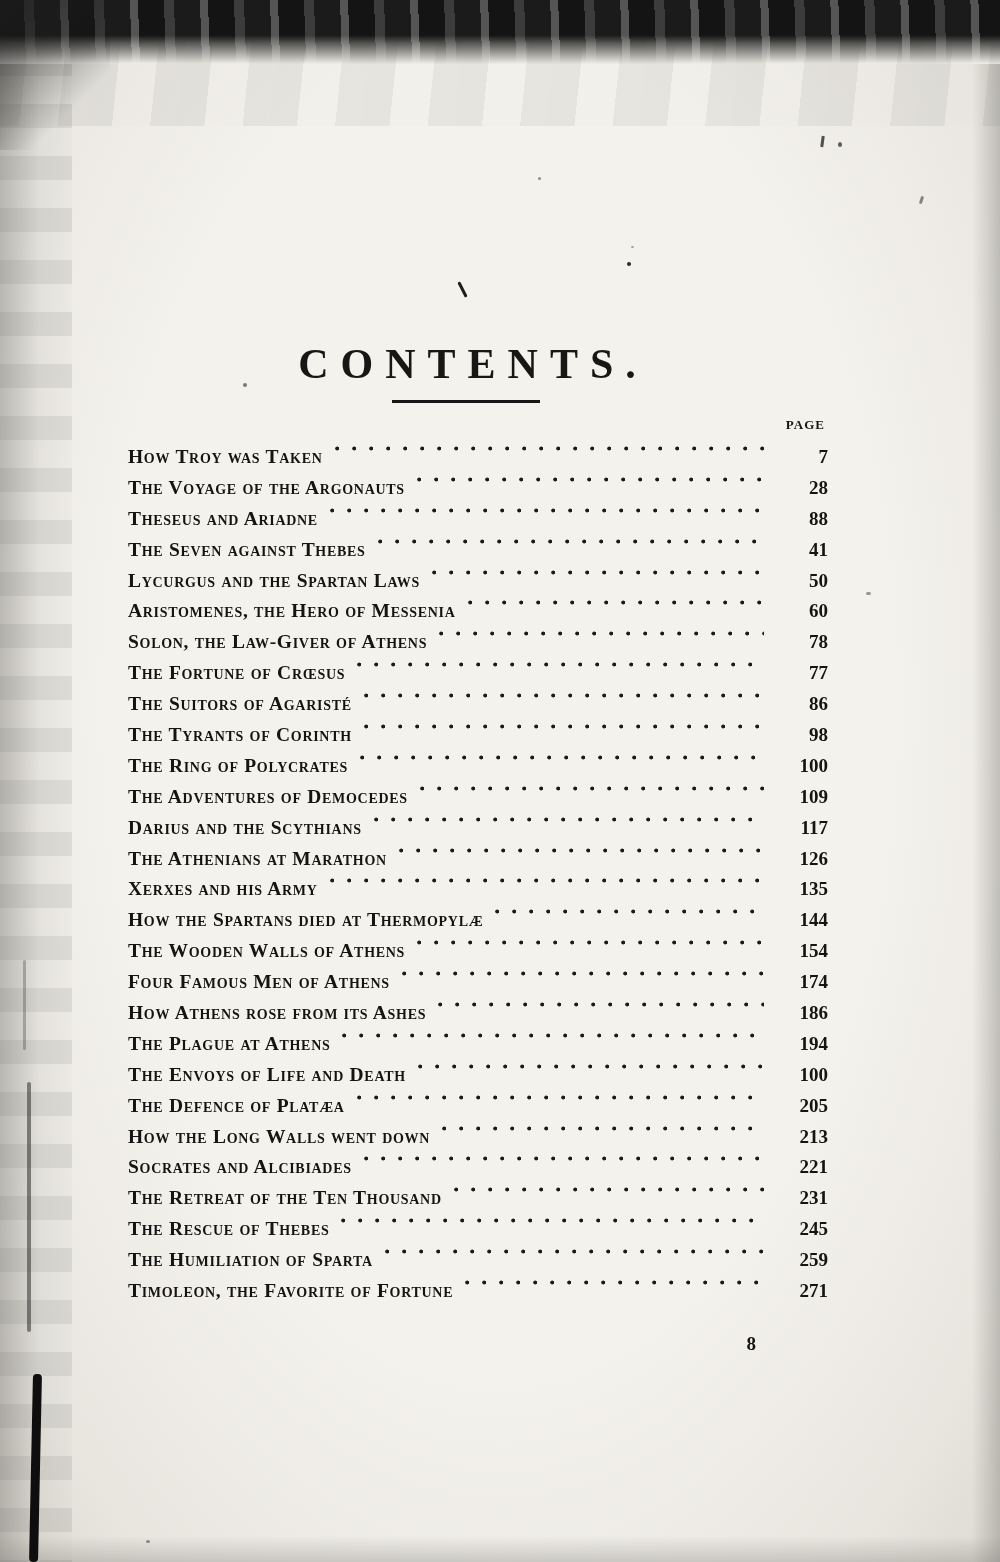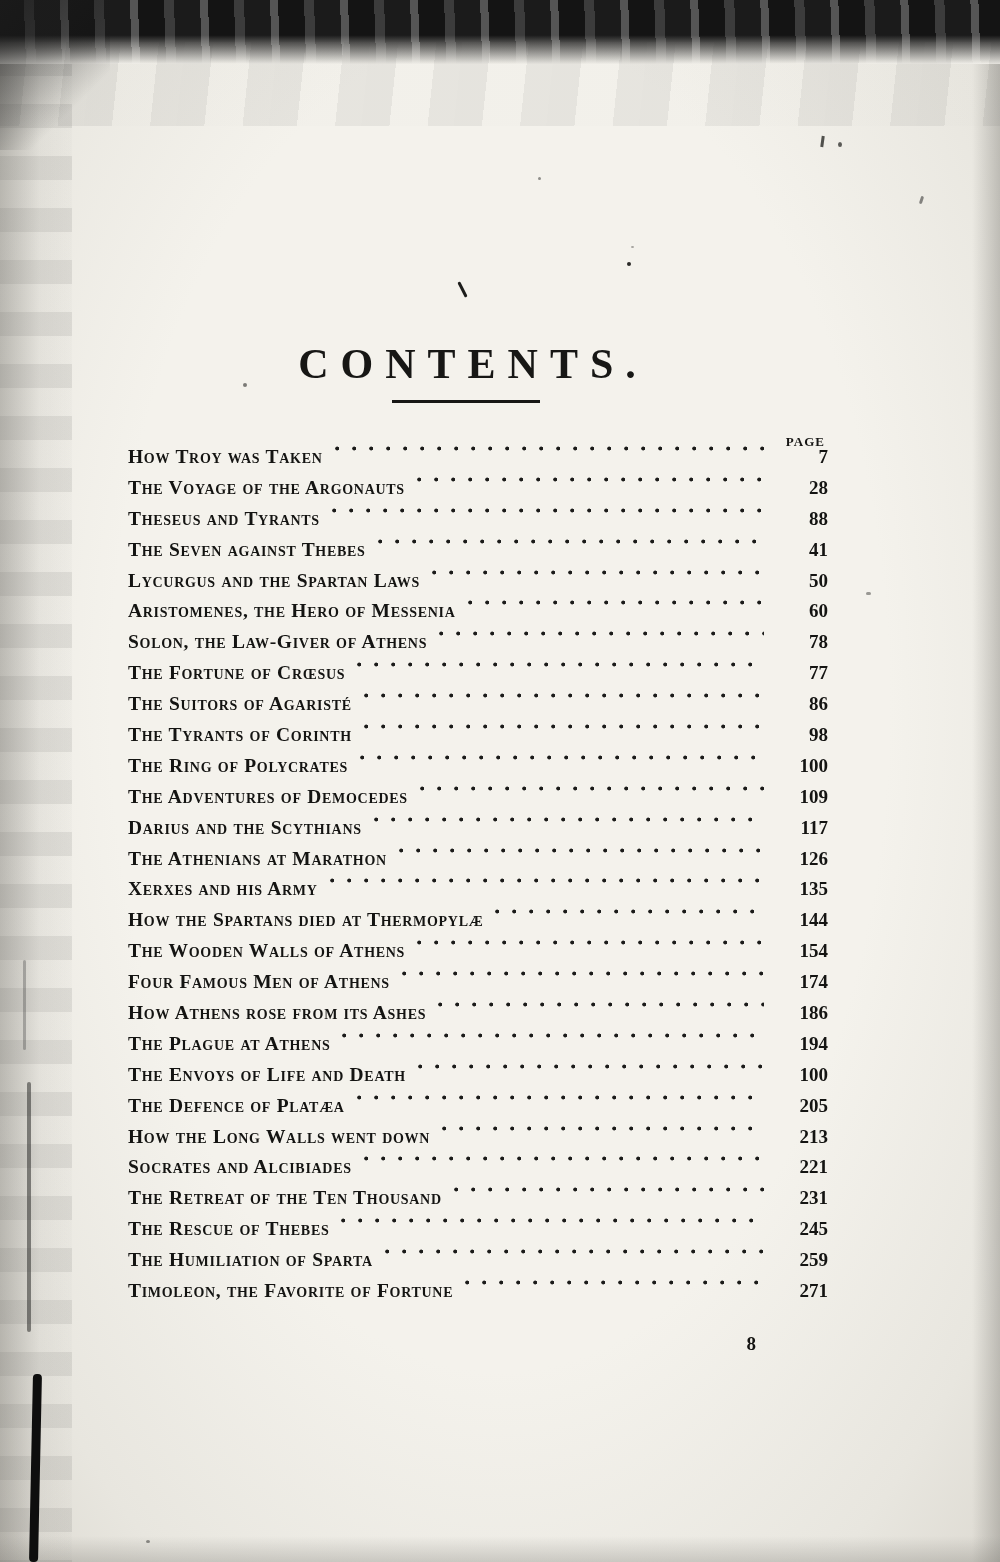--- a/index.html
+++ b/index.html
@@ -75,21 +75,20 @@
     background:#17171
 
 5;
     background:#171715;
   }
   .col-header{
     position:absolute;top:417px;left:128px;width:697px;
     text-align:right;
     font-weight:700;font-size:13px;letter-spacing:1px;color:#171715;
     font-family:"Liberation Serif", serif;
-    margin-top:17px;
   }
   .toc{
     position:absolute;top:446px;left:128px;width:700px;
   }
   .toc-row{
     display:flex;align-items:flex-start;
     height:30.9px;
     white-space:nowrap;
   }
   .toc-title{
@@ -158,21 +157,21 @@
     <span class="toc-page">7</span>
   </div>
 
   <div class="toc-row">
     <span class="toc-title">The Voyage of the Argonauts</span>
     <span class="leader"></span>
     <span class="toc-page">28</span>
   </div>
 
   <div class="toc-row">
-    <span class="toc-title">Theseus and Tyrants</span>
+    <span class="toc-title">Theseus and Ariadne</span>
     <span class="leader"></span>
     <span class="toc-page">88</span>
   </div>
 
   <div class="toc-row">
     <span class="toc-title">The Seven against Thebes</span>
     <span class="leader"></span>
     <span class="toc-page">41</span>
   </div>
 

